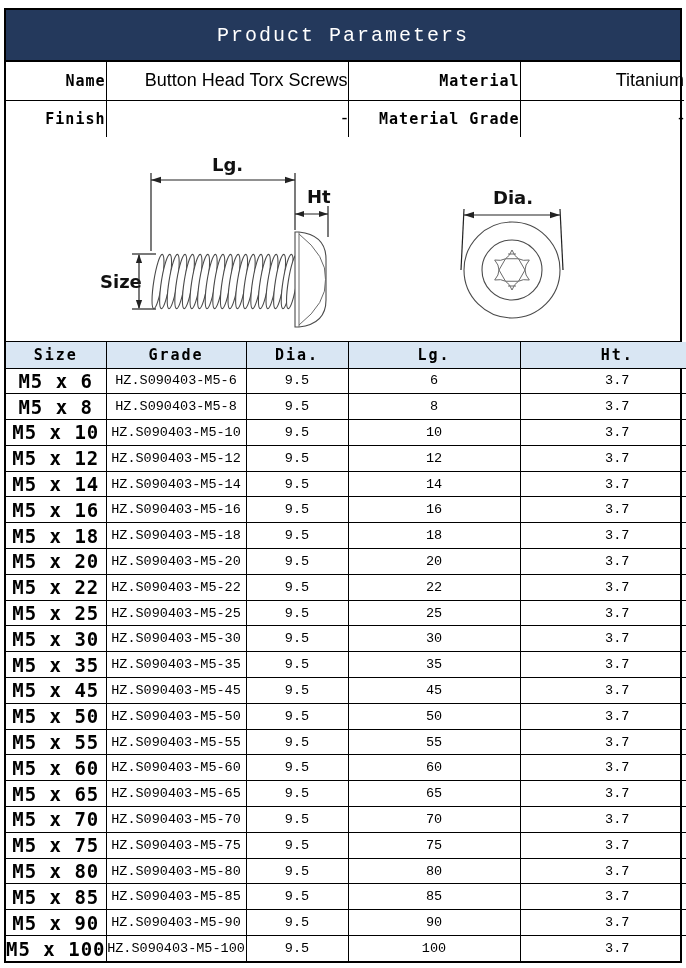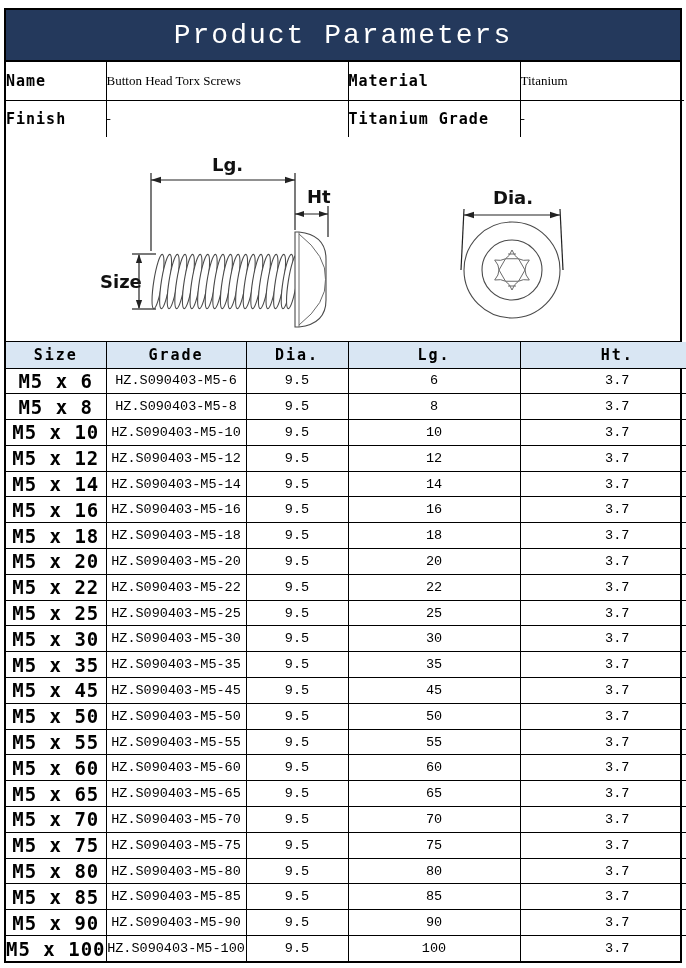--- a/index.html
+++ b/index.html
@@ -5,31 +5,31 @@
   * { margin:0; padding:0; box-sizing:border-box; }
   html,body { background:#fff; }
   body { width:686px; height:968px; font-family:"Liberation Mono", monospace; color:#000; }
   .page { position:relative; width:686px; height:968px; background:#fff; }
   .sheet { position:absolute; left:4px; right:4px; top:8px; bottom:5px;
            border:2px solid #000; display:flex; flex-direction:column; background:#fff; }
 
   
   .title-bar { height:52px; flex:0 0 52px; background:#24395C; border-bottom:2px solid #000;
                display:flex; align-items:center; justify-content:center; }
-  .title-bar h1 { color:#fff; font-size:28px; font-weight:normal; letter-spacing:2px;
+  .title-bar h1 { color:#fff; font-size:20px; font-weight:normal; letter-spacing:2px;
                   font-family:"Liberation Mono", monospace; }
 
   
   table { border-collapse:collapse; width:100%; table-layout:fixed; }
   table.info { border:hidden; flex:0 0 75px; }
-  .info td { border:1px solid #000; text-align:left; vertical-align:middle;margin-top:12px; }
+  .info td { border:1px solid #000; text-align:right; vertical-align:middle;margin-top:12px; }
   .info tr.r1 td { height:38px; }
   .info tr.r2 td { height:37px; }
   .lbl { font-family:"DejaVu Sans Mono", monospace; font-weight:bold; font-size:15px; letter-spacing:1px; }
-  .val { font-family:Liberation Serif, serif; font-size:13px; }
+  .val { font-family:Liberation Sans, sans-serif; font-size:18px; }
   .c1 { width:100px; } .c2 { width:242px; } .c3 { width:172px; } .c4 { width:164px; }
 
   
   .diagram { flex:0 0 205px; border-bottom:1px solid #000; background:#fff; }
   .diagram svg { display:block; }
   .dim-label { font-family:"DejaVu Sans", sans-serif; font-weight:bold; font-size:18px; fill:#111; }
   .dimline { stroke:#222; stroke-width:1.2; fill:none; }
   .arrow { fill:#222; stroke:none; }
   .part { stroke:#4a4a4a; stroke-width:1.1; fill:#fff; }
   .part-thin { stroke:#6a6a6a; stroke-width:1; fill:none; }
@@ -59,21 +59,21 @@
       <tbody>
           <tr class="r1">
         <td class="lbl c1">Name</td>
         <td class="val c2">Button Head Torx Screws</td>
         <td class="lbl c3">Material</td>
         <td class="val c4">Titanium</td>
       </tr>
       <tr class="r2">
         <td class="lbl">Finish</td>
         <td class="val">-</td>
-        <td class="lbl">Titanium Grade</td>
+        <td class="lbl">Material Grade</td>
         <td class="val">-</td>
       </tr>
     </tbody>
       </table>
 
     <div class="diagram">
       <svg width="676" height="204" viewBox="0 0 676 204">
         <defs>
           <ellipse id="thr" cx="152" cy="144.5" rx="4.2" ry="27.5" transform="rotate(9 152 144.5)"></ellipse>
         </defs>

